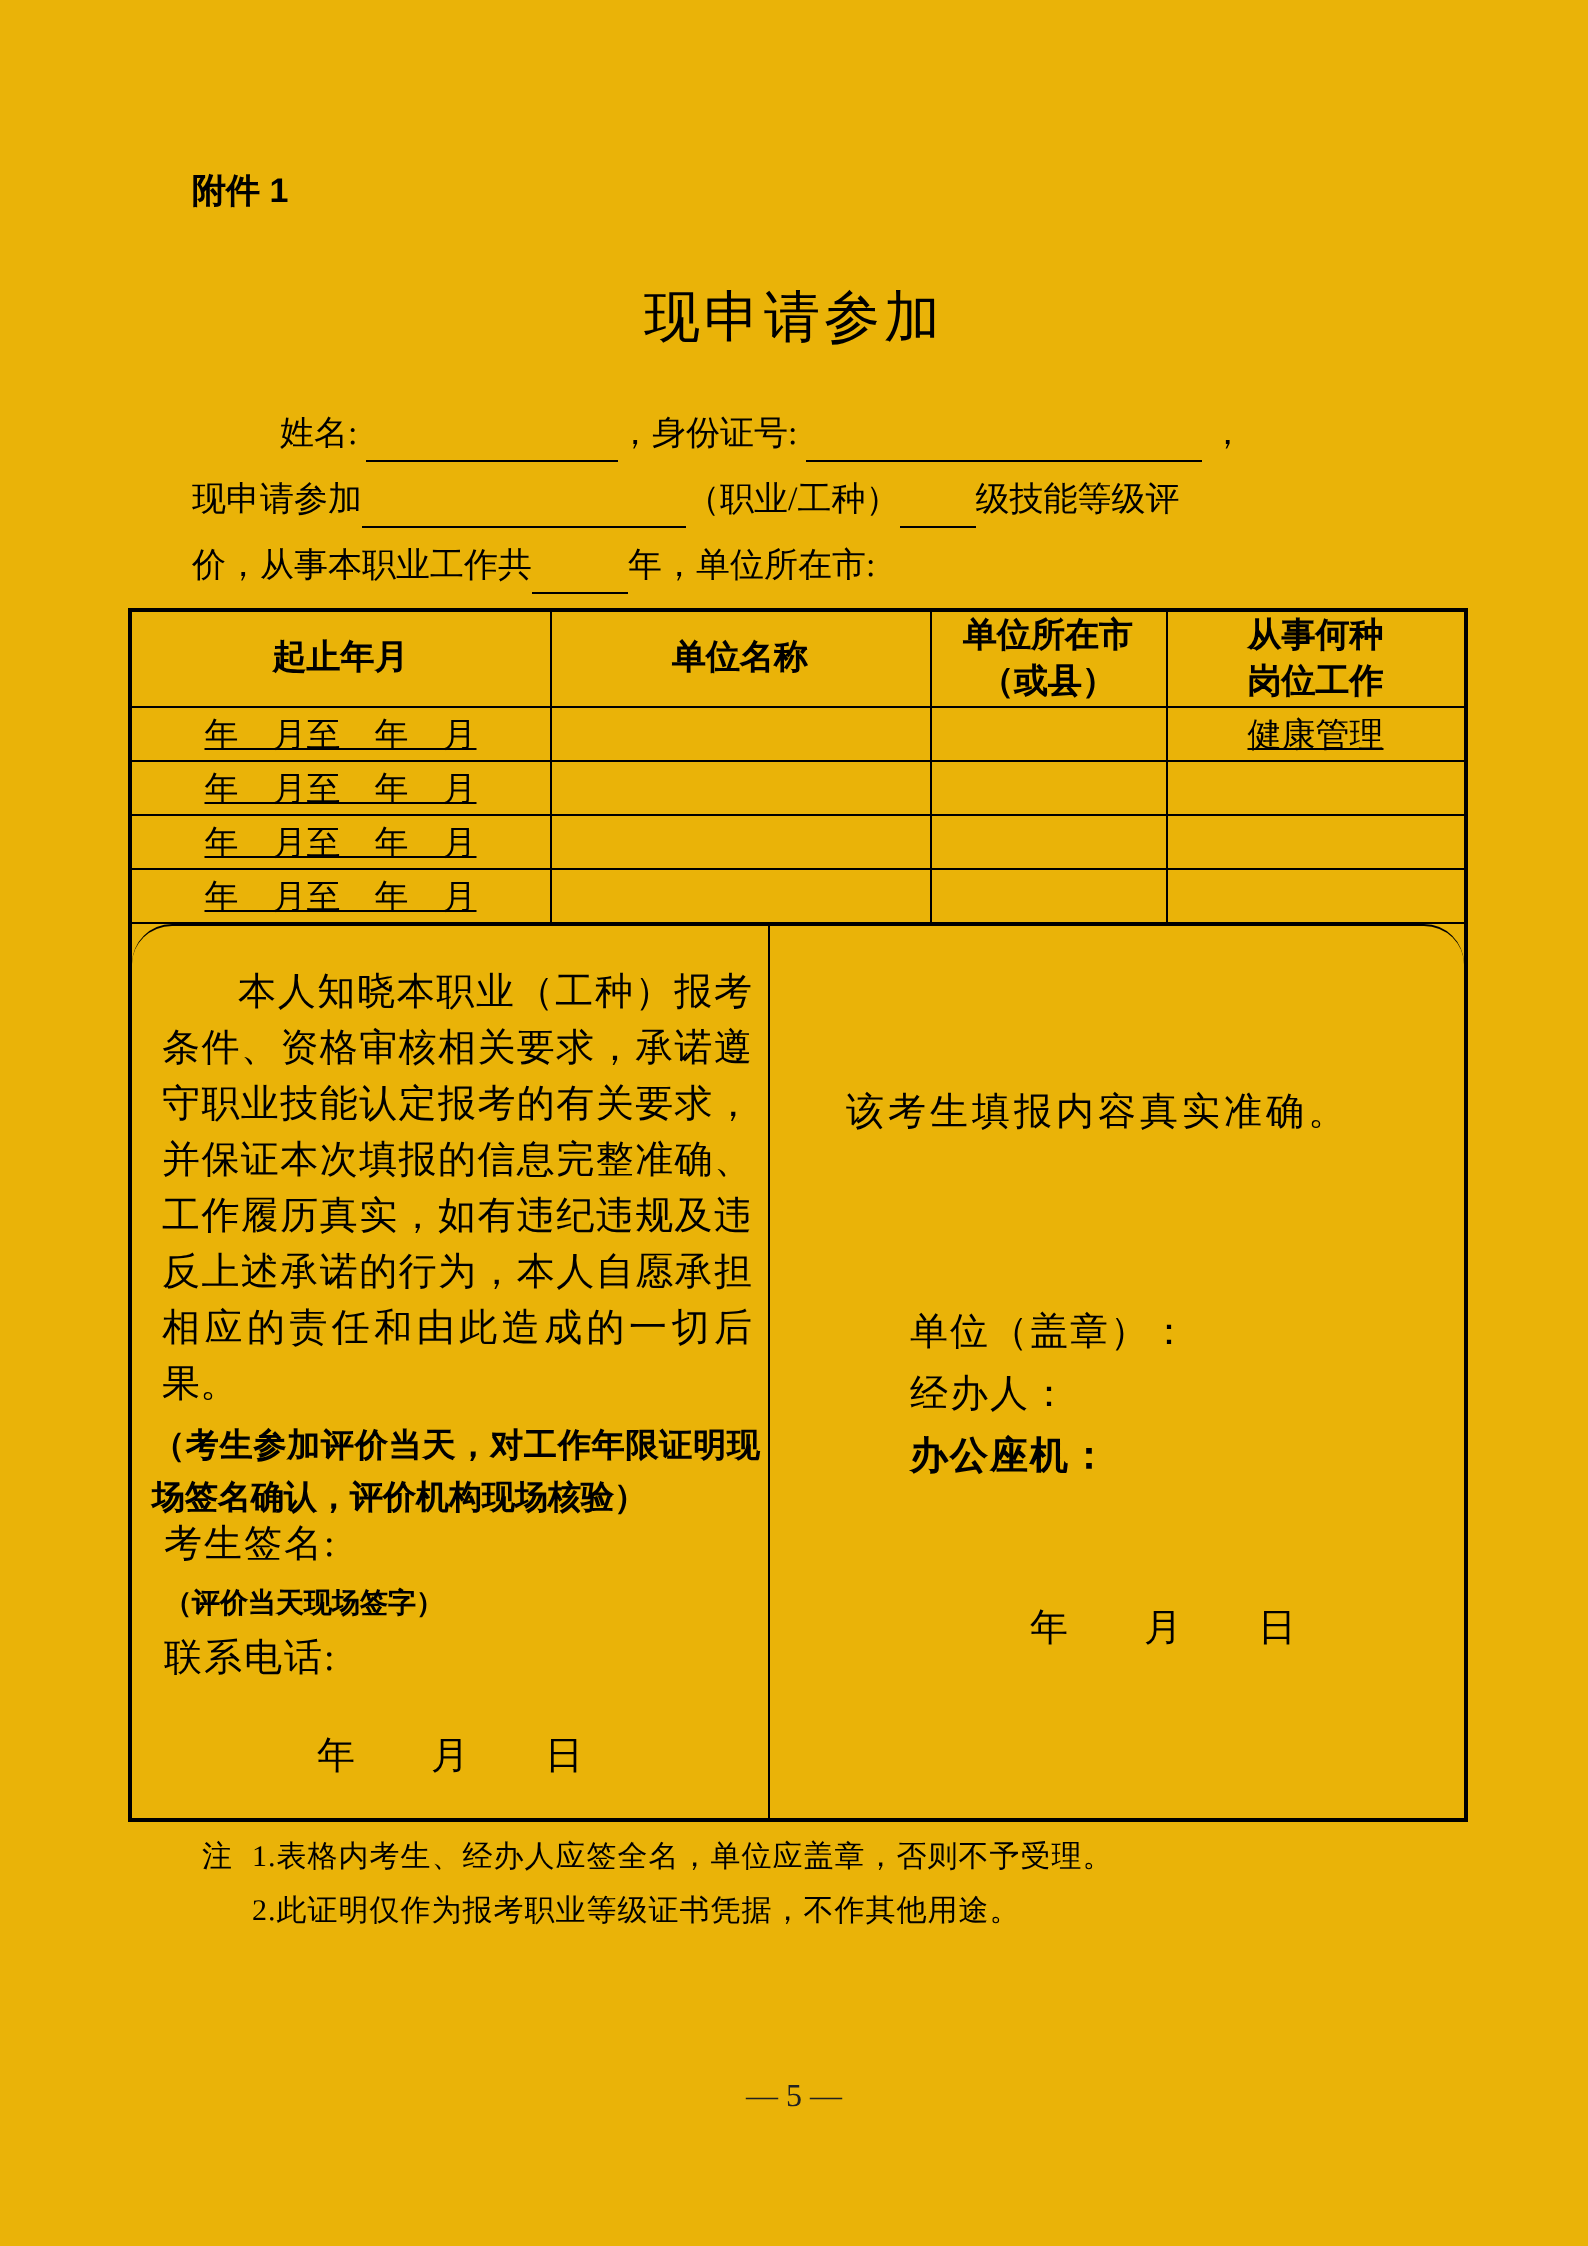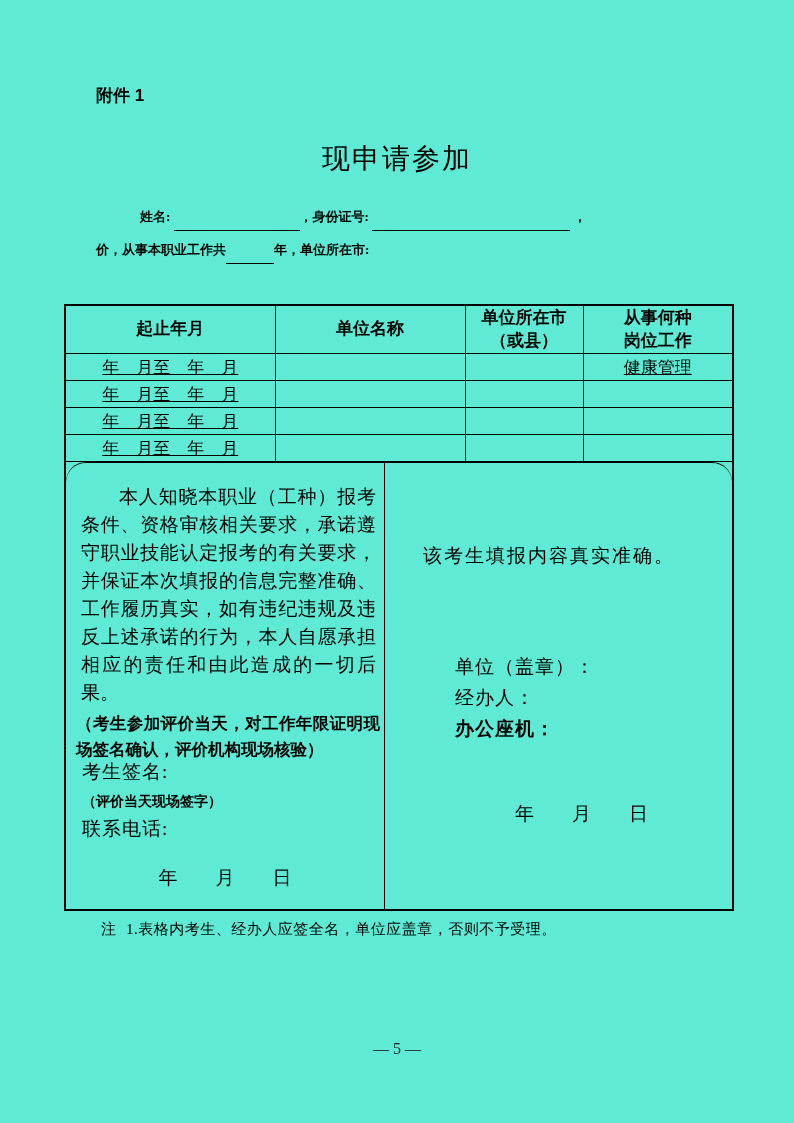--- a/index.html
+++ b/index.html
@@ -1,21 +1,21 @@
 <!DOCTYPE html>
 <html><head>
 <meta charset="utf-8">
 <style>
   html, body { margin: 0; padding: 0; background: #888; }
   .page {
     position: relative;
     width: 794px;
     height: 1123px;
     margin: 0 auto;
-    background: #5eead4;
+    background: #eab308;
     color: #000;
     font-family: "Liberation Serif", serif;
     overflow: hidden;
   }
 
   
   .attachment {
     position: absolute;
     left: 96px; top: 84px;
     font-family: "Liberation Sans", sans-serif;
@@ -30,22 +30,21 @@
     font-size: 28px;
     letter-spacing: 2px;
     font-weight: 500;
   }
 
   
   .intro {
     position: absolute;
     left: 96px; top: 200px;
     width: 620px;
-    font-size: 13px;
-    font-weight: bold;
+    font-size: 17px;
   }
   .intro .line {
     height: 33px;
     line-height: 33px;
     white-space: nowrap;
   }
   .intro .line1 { padding-left: 44px; }
   .blank {
     display: inline-block;
     border-bottom: 1px solid #000;
@@ -184,20 +183,23 @@
 
 <div class="page">
 
   <div class="attachment">附件 1</div>
 
   <div class="doc-title">现申请参加</div>
 
   <div class="intro">
     <div class="line line1">
       <span>姓名: </span><span class="blank b1"></span><span>，身份证号: </span><span class="blank b2"></span><span> ，</span>
+    </div>
+    <div class="line">
+      <span>现申请参加</span><span class="blank b3"></span><span>（职业/工种）</span><span class="blank b4"></span><span>级技能等级评</span>
     </div>
     <div class="line">
       <span>价，从事本职业工作共</span><span class="blank b5"></span><span>年，单位所在市:</span>
     </div>
   </div>
 
   <div class="form-box">
     <table class="grid">
       <colgroup>
         <col style="width:209px">
@@ -259,18 +261,19 @@
         </div>
         <div class="date-right">年　　月　　日</div>
       </div>
     </div>
   </div>
 
   <div class="notes">
     <div class="note-label">注</div>
     <div class="note-items">
       <div>1.表格内考生、经办人应签全名，单位应盖章，否则不予受理。</div>
+      <div>2.此证明仅作为报考职业等级证书凭据，不作其他用途。</div>
     </div>
   </div>
 
   <div class="page-number">— 5 —</div>
 
 </div>
 
 </body></html>

